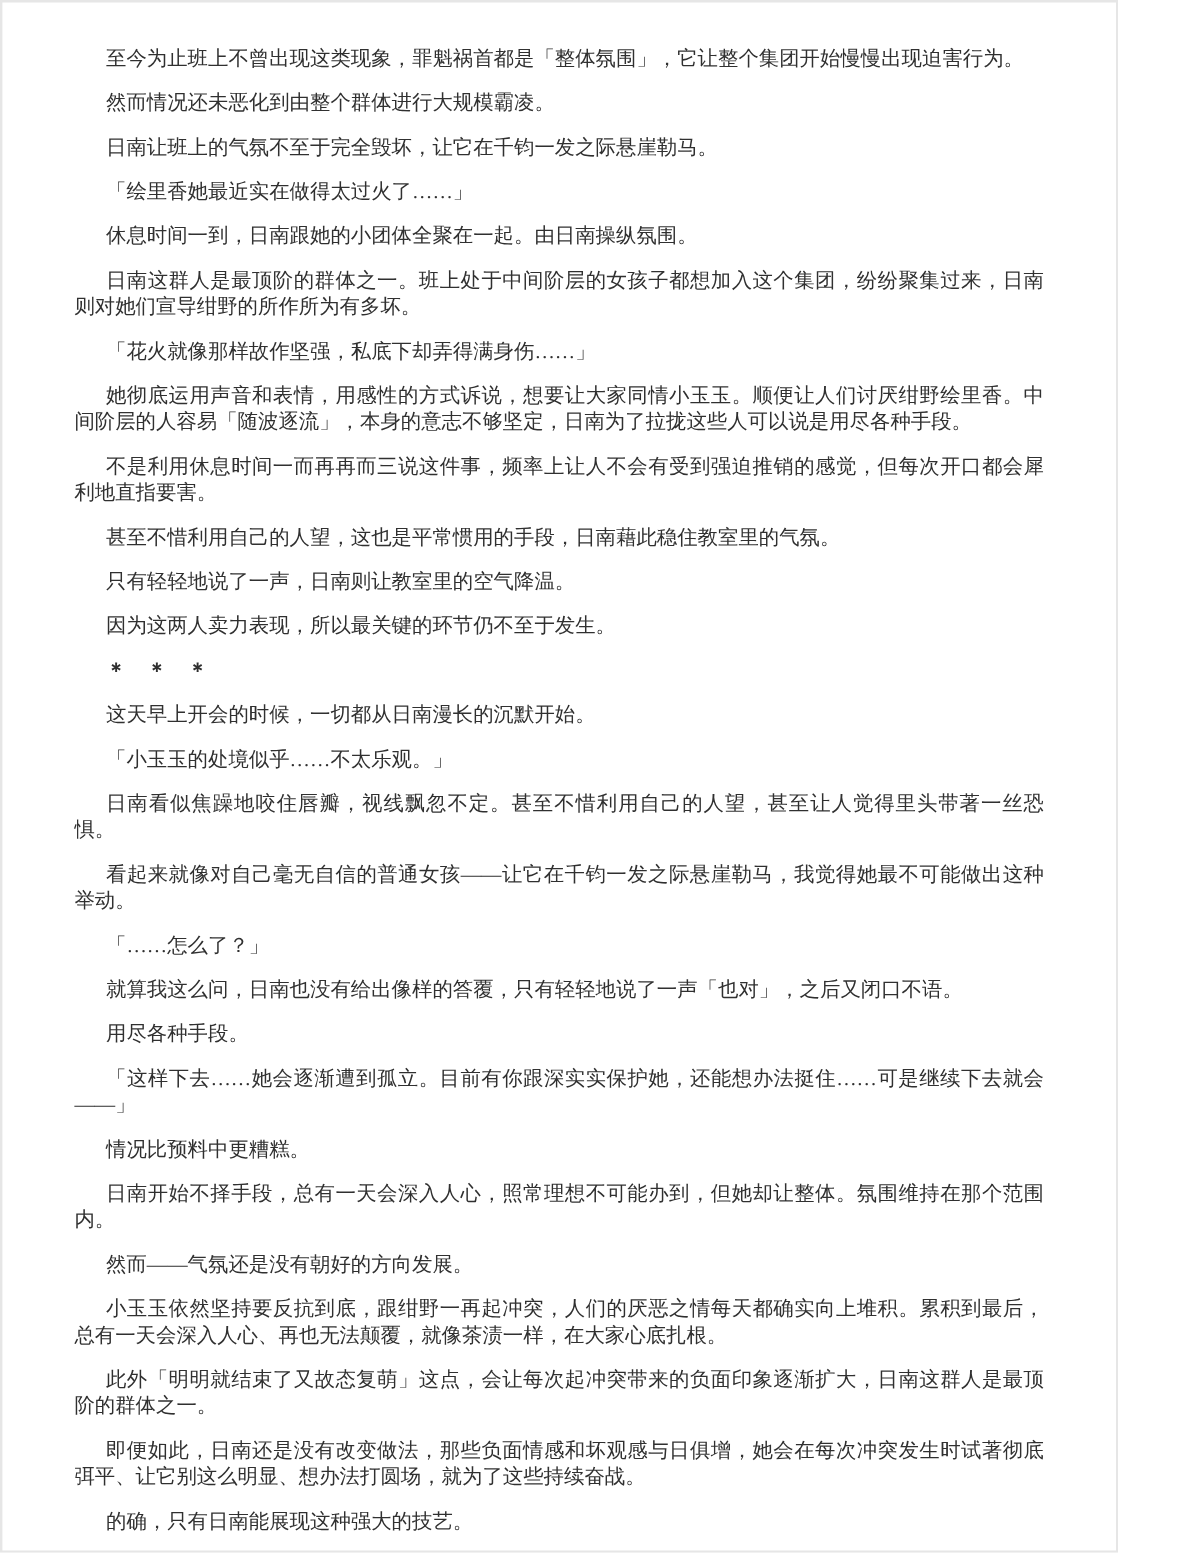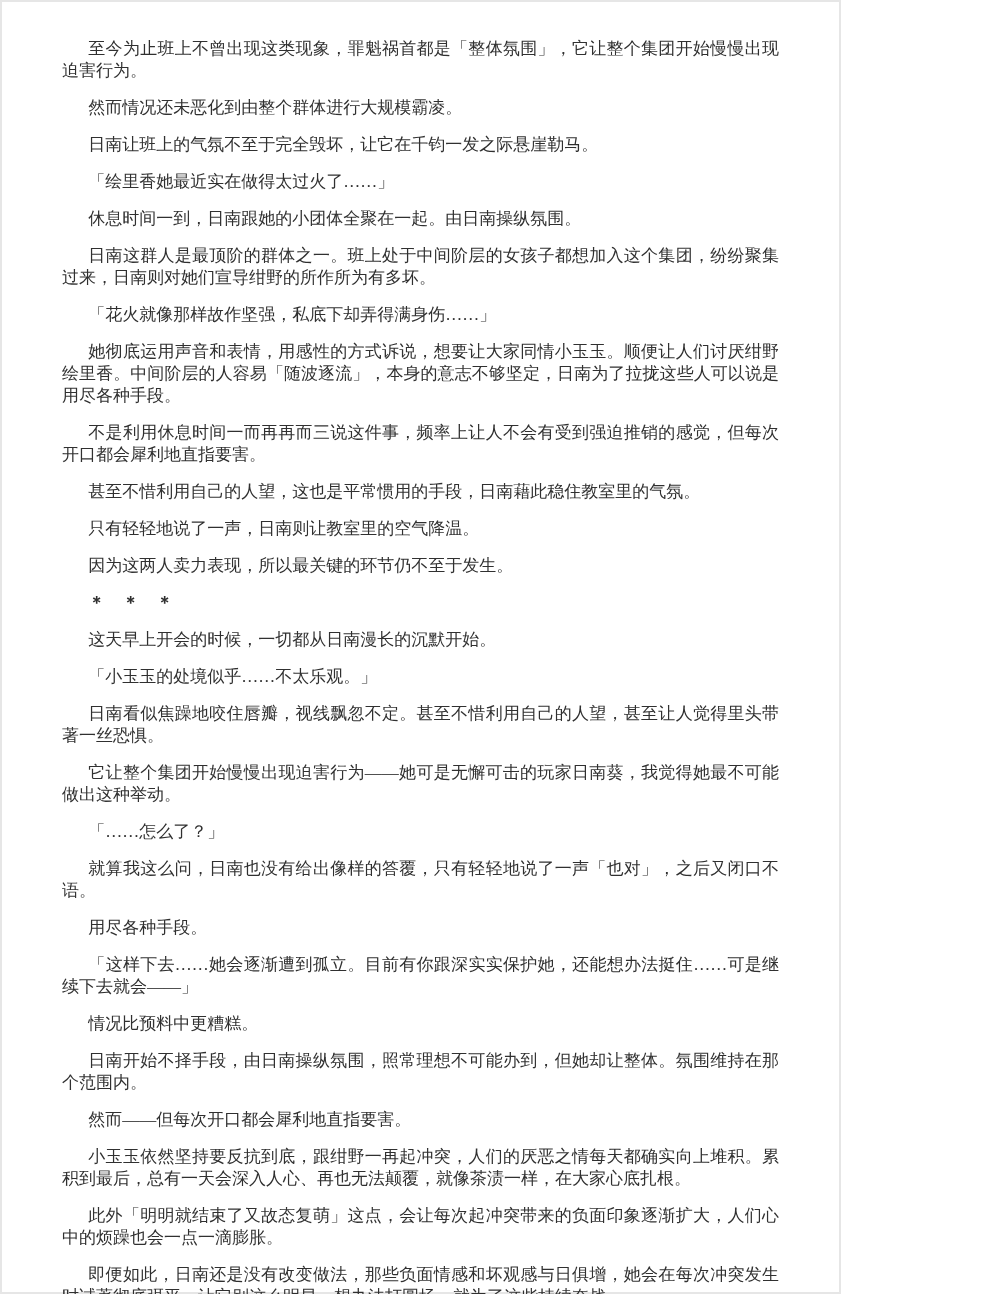--- a/index.html
+++ b/index.html
@@ -7,21 +7,21 @@
     padding: 0;
     background: #ffffff;
   }
   body {
     width: 1000px;
     height: 1294px;
     overflow: hidden;
   }
   .page {
     box-sizing: border-box;
-    width: 841px;
+    width: 932px;
     height: 1294px;
     background: var(--page-bg, #ffffff);
     box-shadow: inset 0 0 0 2px var(--edge-color, #e6e6e6);
     padding: 38px 62px 0 62px;
     font-family: "Liberation Serif", "DejaVu Serif", serif;
     font-size: 17px;
     line-height: 22px;
     color: var(--text-color, #303030);
     text-align: justify;
     overflow: hidden;
@@ -50,26 +50,26 @@
       <p class="para">「花火就像那样故作坚强，私底下却弄得满身伤……」</p>
       <p class="para">她彻底运用声音和表情，用感性的方式诉说，想要让大家同情小玉玉。顺便让人们讨厌绀野绘里香。中间阶层的人容易「随波逐流」，本身的意志不够坚定，日南为了拉拢这些人可以说是用尽各种手段。</p>
       <p class="para">不是利用休息时间一而再再而三说这件事，频率上让人不会有受到强迫推销的感觉，但每次开口都会犀利地直指要害。</p>
       <p class="para">甚至不惜利用自己的人望，这也是平常惯用的手段，日南藉此稳住教室里的气氛。</p>
       <p class="para">只有轻轻地说了一声，日南则让教室里的空气降温。</p>
       <p class="para">因为这两人卖力表现，所以最关键的环节仍不至于发生。</p>
       <p class="para separator">＊　＊　＊</p>
       <p class="para">这天早上开会的时候，一切都从日南漫长的沉默开始。</p>
       <p class="para">「小玉玉的处境似乎……不太乐观。」</p>
       <p class="para">日南看似焦躁地咬住唇瓣，视线飘忽不定。甚至不惜利用自己的人望，甚至让人觉得里头带著一丝恐惧。</p>
-      <p class="para">它让整个集团开始慢慢出现迫害行为——她可是无懈可击的玩家日南葵，我觉得她最不可能做出这种举动。</p>
+      <p class="para">看起来就像对自己毫无自信的普通女孩——让它在千钧一发之际悬崖勒马，我觉得她最不可能做出这种举动。</p>
       <p class="para">「……怎么了？」</p>
       <p class="para">就算我这么问，日南也没有给出像样的答覆，只有轻轻地说了一声「也对」，之后又闭口不语。</p>
       <p class="para">用尽各种手段。</p>
       <p class="para">「这样下去……她会逐渐遭到孤立。目前有你跟深实实保护她，还能想办法挺住……可是继续下去就会——」</p>
       <p class="para">情况比预料中更糟糕。</p>
-      <p class="para">日南开始不择手段，由日南操纵氛围，照常理想不可能办到，但她却让整体。氛围维持在那个范围内。</p>
-      <p class="para">然而——但每次开口都会犀利地直指要害。</p>
+      <p class="para">日南开始不择手段，总有一天会深入人心，照常理想不可能办到，但她却让整体。氛围维持在那个范围内。</p>
+      <p class="para">然而——气氛还是没有朝好的方向发展。</p>
       <p class="para">小玉玉依然坚持要反抗到底，跟绀野一再起冲突，人们的厌恶之情每天都确实向上堆积。累积到最后，总有一天会深入人心、再也无法颠覆，就像茶渍一样，在大家心底扎根。</p>
-      <p class="para">此外「明明就结束了又故态复萌」这点，会让每次起冲突带来的负面印象逐渐扩大，人们心中的烦躁也会一点一滴膨胀。</p>
+      <p class="para">此外「明明就结束了又故态复萌」这点，会让每次起冲突带来的负面印象逐渐扩大，日南这群人是最顶阶的群体之一。</p>
       <p class="para">即便如此，日南还是没有改变做法，那些负面情感和坏观感与日俱增，她会在每次冲突发生时试著彻底弭平、让它别这么明显、想办法打圆场，就为了这些持续奋战。</p>
       <p class="para">的确，只有日南能展现这种强大的技艺。</p>
     </div>
 </div>
 
 </body></html>

